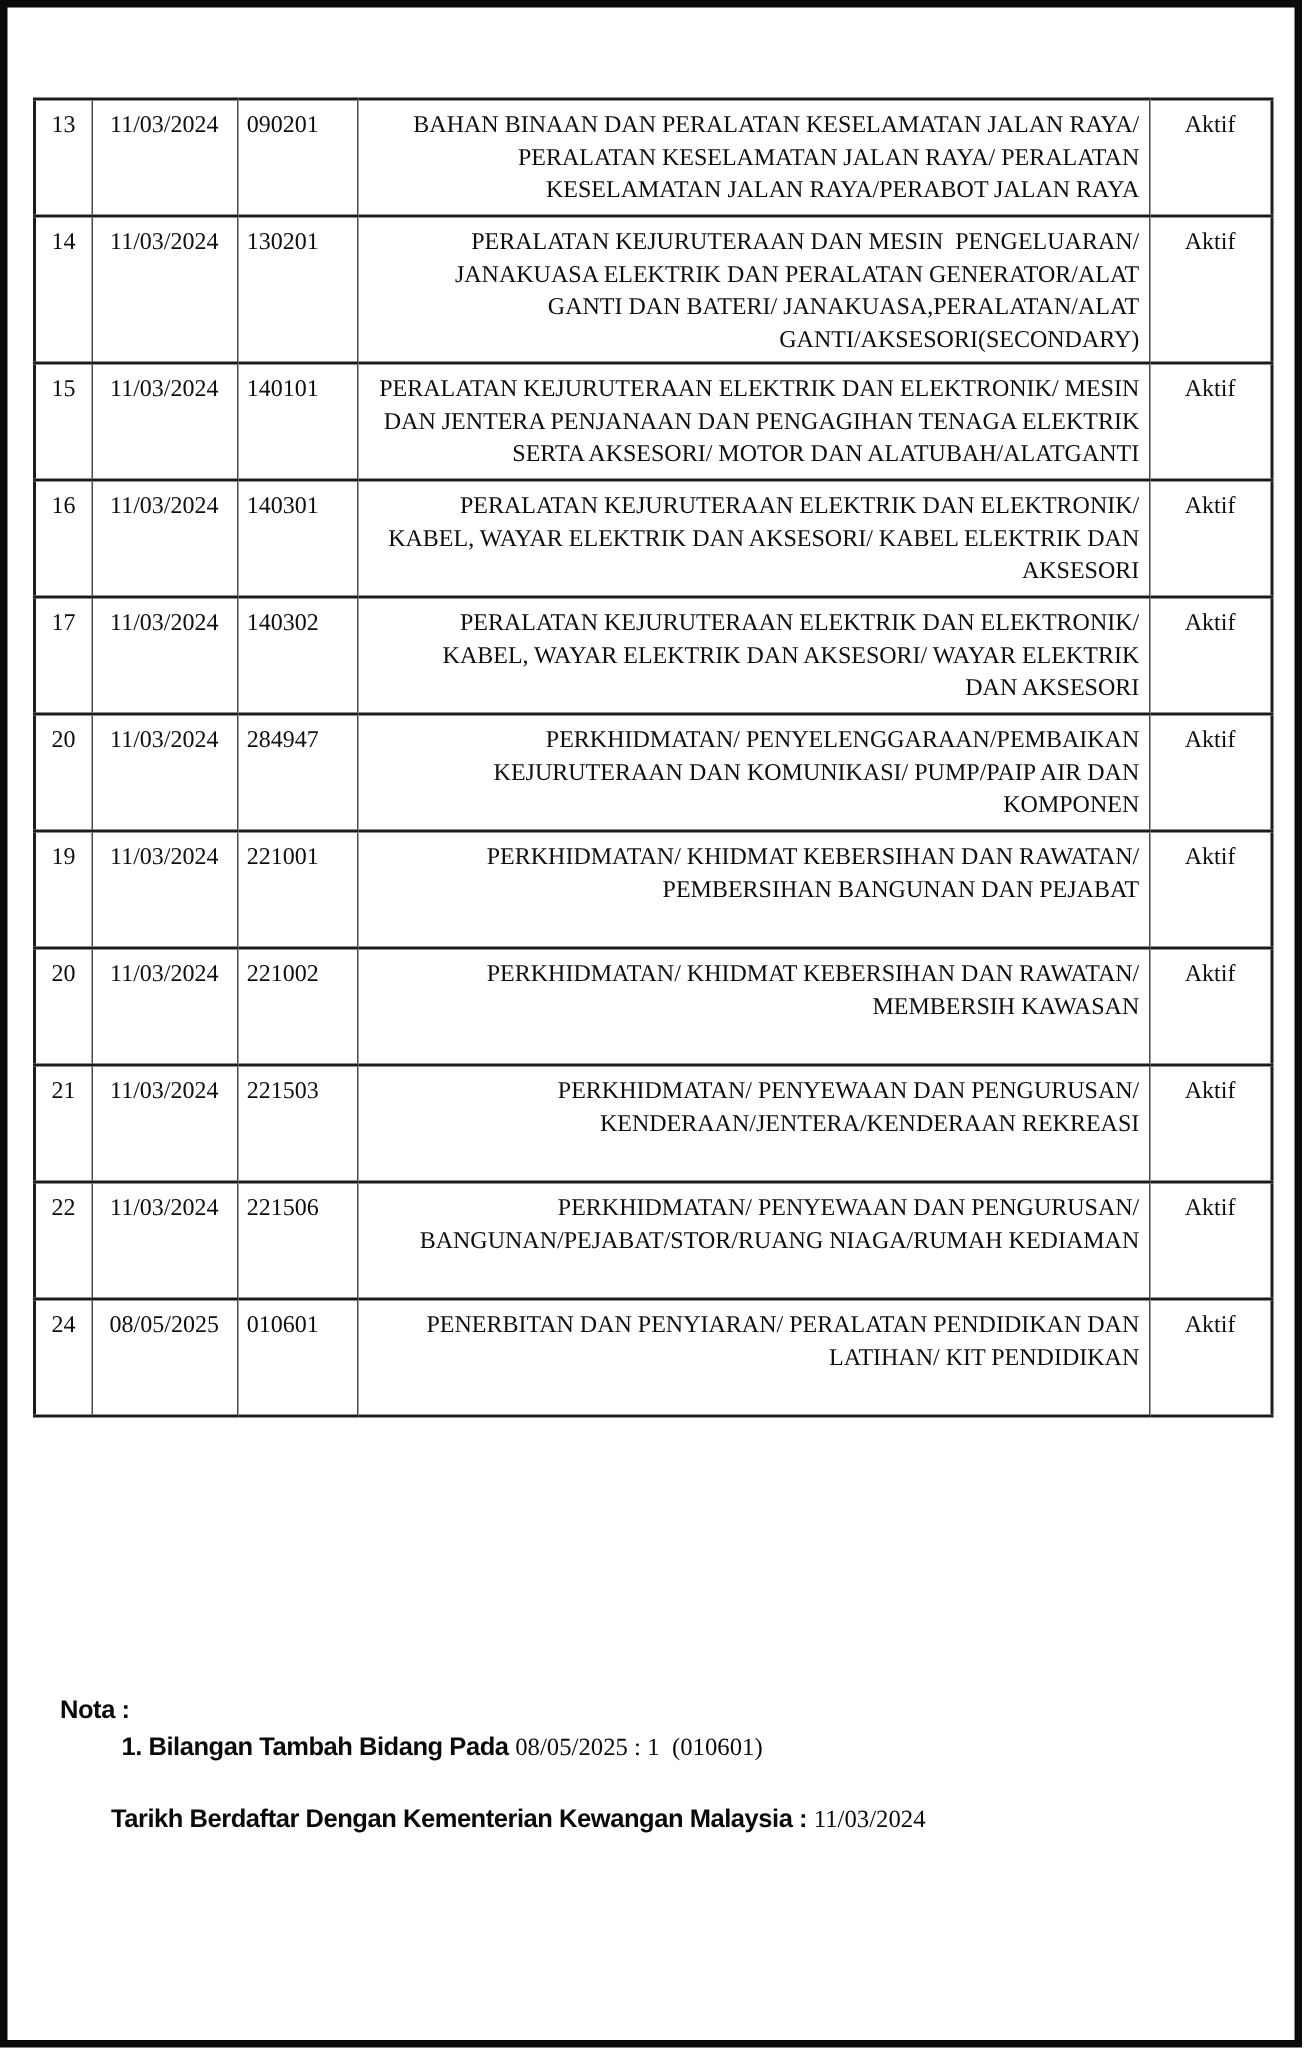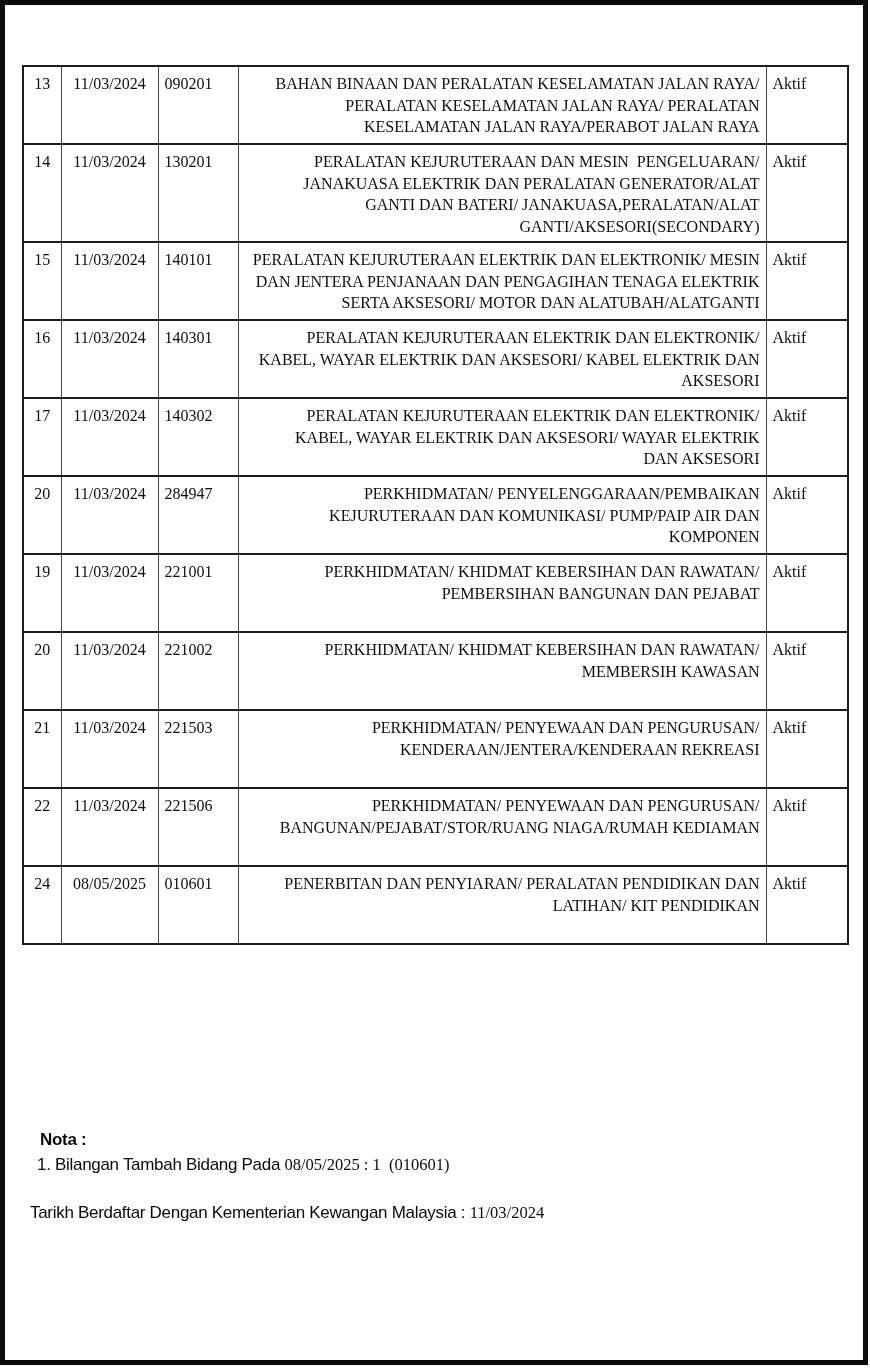--- a/index.html
+++ b/index.html
@@ -35,40 +35,40 @@
     padding: 6px 6px 4px 6px;
     font-size: 16px;
     line-height: 21.5px;
     color: #0e0e0e;
   }
   table.bidang tr { height: 78px; }
   td.c-no     { text-align: center; }
   td.c-date   { text-align: center; }
   td.c-code   { }
   td.c-desc   { text-align: right; padding-left: 8px; white-space: pre-wrap; }
-  td.c-status { text-align: left; margin-left: 12px; }
+  td.c-status { text-align: center; margin-left: 12px; }
 
   .notes { position: absolute; left: 0; top: 0; width: 870px; }
   .nota-heading {
     position: absolute; left: 40px; top: 1130px;
     font-family: "Liberation Sans", sans-serif;
     font-weight: 700; font-size: 17px; letter-spacing: -0.3px;
     color: #0a0a0a;
   }
   .note-line1 {
     position: absolute; left: 37px; top: 1155px;
     font-size: 16px; color: #0a0a0a; white-space: pre;
   }
   .tarikh-line {
     position: absolute; left: 30px; top: 1203px;
     font-size: 16px; color: #0a0a0a; white-space: pre;
   }
   .note-label {
     font-family: "Liberation Sans", sans-serif;
-    font-weight: 400; font-size: 17px; letter-spacing: -0.3px;
+    font-weight: 700; font-size: 17px; letter-spacing: -0.3px; margin-left: 44px;
   }
   .note-value {
     font-family: "Liberation Serif", serif;
     font-size: 16.5px; white-space: pre;
   }
 </style>
 </head>
 <body>
 
 <div class="page-frame"></div>

